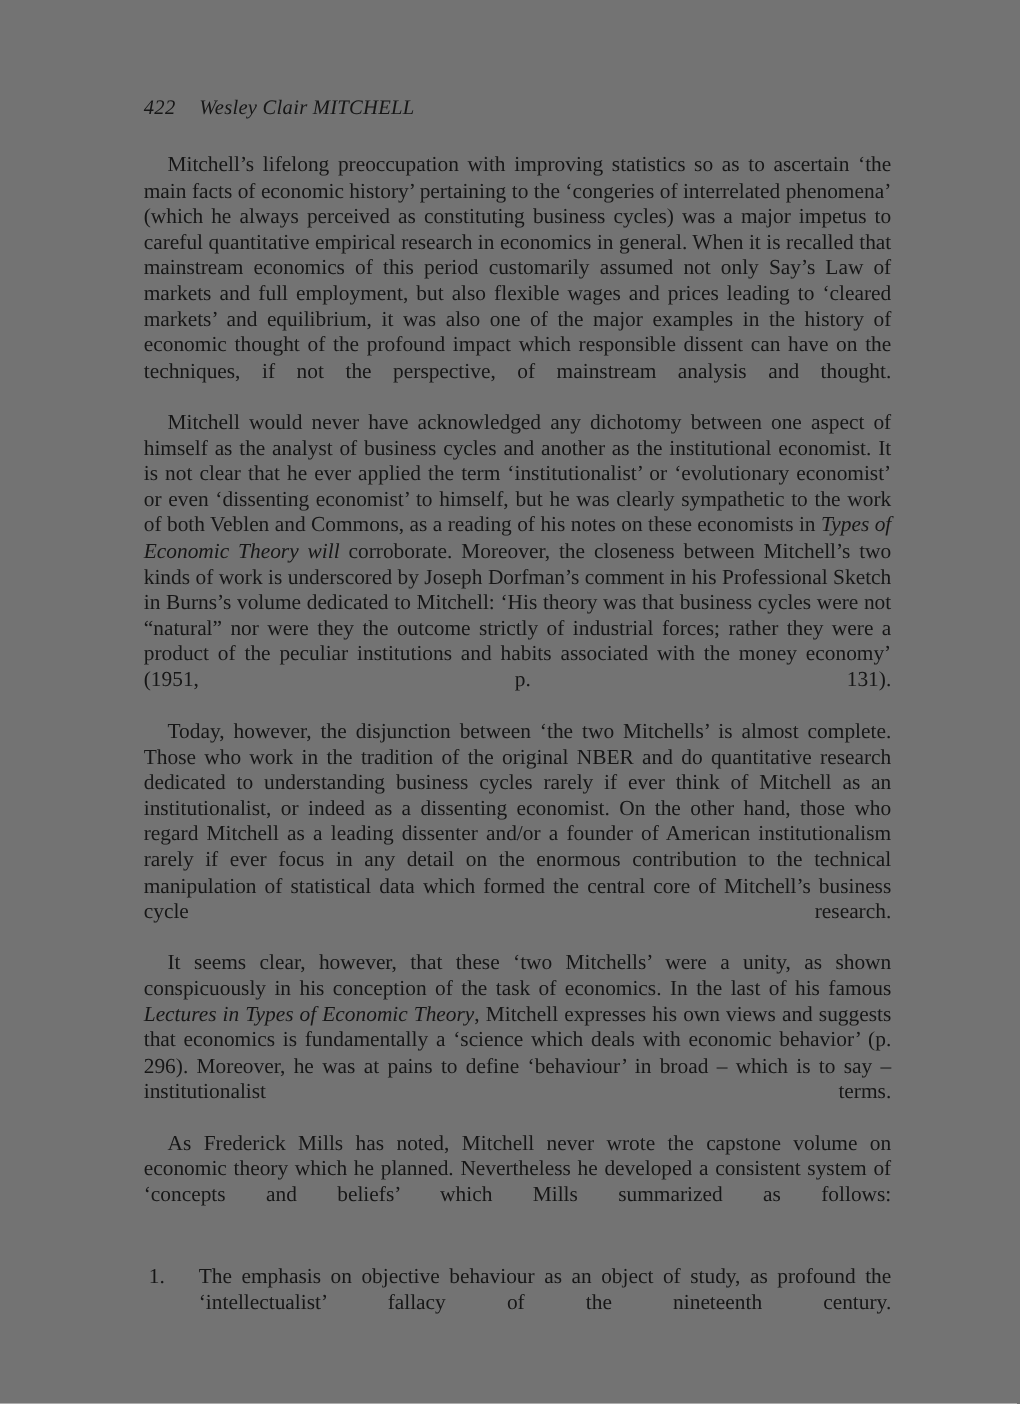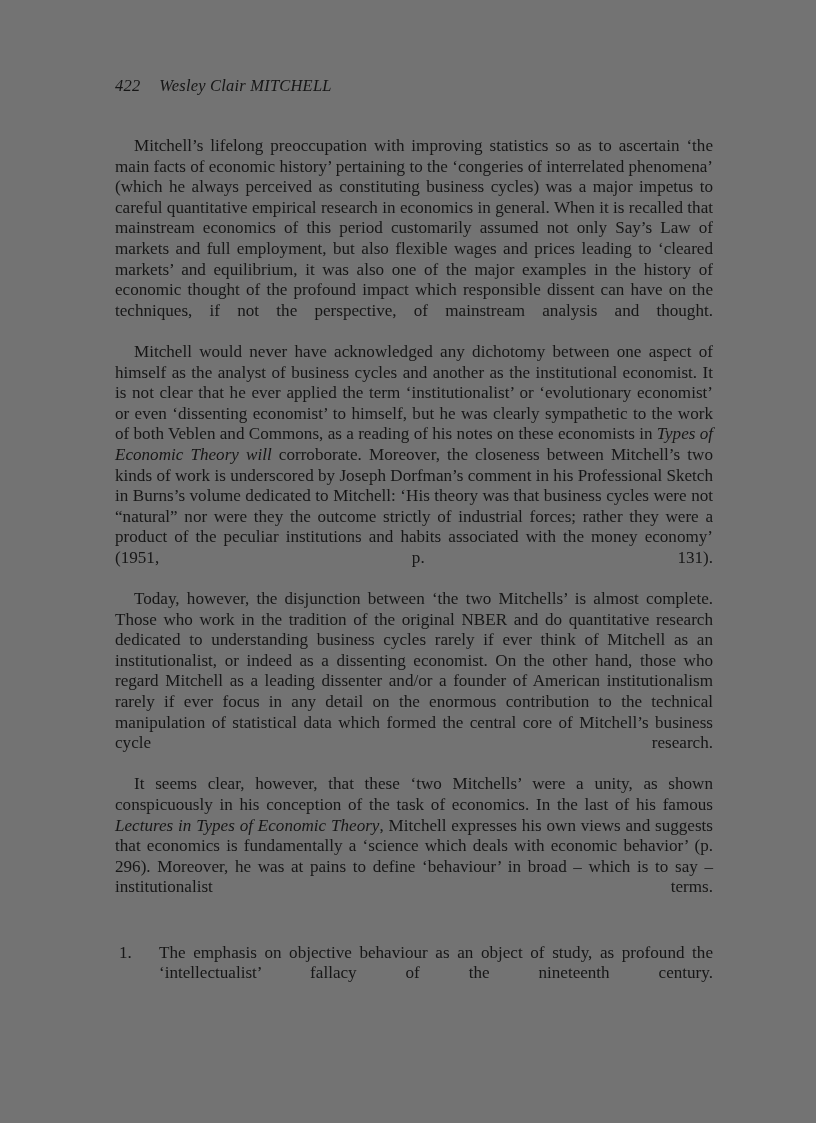--- a/index.html
+++ b/index.html
@@ -32,21 +32,21 @@
     font-size: 16.5px;
     line-height: 20px;
     letter-spacing: 0.2px;
     white-space: nowrap;
     margin-bottom: 0;
   }
   .running-head .folio {
     margin-right: 19px;
   }
   .body-copy {
-    margin-top: 40px;
+    margin-top: 26px;
   }
   p.para {
     margin: 0;
     text-align: justify;
     text-justify: inter-word;
     font-size: 17.1px;
     line-height: 20.6px;
     text-indent: 19px;
     hyphens: manual;
     -webkit-hyphens: manual;
@@ -99,20 +99,21 @@
     <div class="body-copy">
 
       <p class="para"><span>Mitchell’s lifelong preoccupation with improving statistics so as to ascertain ‘the main facts of economic history’ pertaining to the ‘congeries of interrelated phenomena’ (which he always perceived as constituting business cycles) was a major impetus to careful quantitative empirical research in economics in general. When it is recalled that mainstream economics of this period customarily assumed not only Say’s Law of markets and full employment, but also flexible wages and prices leading to ‘cleared markets’ and equilibrium, it was also one of the major examples in the history of economic thought of the profound impact which responsible dissent can have on the techniques, if not the perspective, of mainstream analysis and thought.</span></p>
 
       <p class="para"><span>Mitchell would never have acknowledged any dichotomy between one aspect of himself as the analyst of business cycles and another as the institutional economist. It is not clear that he ever applied the term ‘institutionalist’ or ‘evolutionary economist’ or even ‘dissenting economist’ to himself, but he was clearly sympathetic to the work of both Veblen and Commons, as a reading of his notes on these economists in </span><i>Types of Economic Theory will</i><span> corroborate. Moreover, the closeness between Mitchell’s two kinds of work is underscored by Joseph Dorfman’s comment in his Professional Sketch in Burns’s volume dedicated to Mitchell: ‘His theory was that business cycles were not “natural” nor were they the outcome strictly of industrial forces; rather they were a product of the peculiar institutions and habits associated with the money economy’ (1951, p. 131).</span></p>
 
       <p class="para"><span>Today, however, the disjunction between ‘the two Mitchells’ is almost complete. Those who work in the tradition of the original NBER and do quantitative research dedicated to understanding business cycles rarely if ever think of Mitchell as an institutionalist, or indeed as a dissenting economist. On the other hand, those who regard Mitchell as a leading dissenter and/or a founder of American institutionalism rarely if ever focus in any detail on the enormous contribution to the technical manipulation of statistical data which formed the central core of Mitchell’s business cycle research.</span></p>
 
       <p class="para"><span>It seems clear, however, that these ‘two Mitchells’ were a unity, as shown conspicuously in his conception of the task of economics. In the last of his famous </span><i>Lectures in Types of Economic Theory</i><span>, Mitchell expresses his own views and suggests that economics is fundamentally a ‘science which deals with economic behavior’ (p. 296). Moreover, he was at pains to define ‘behaviour’ in broad – which is to say – institutionalist terms.</span></p>
 
+      <p class="para"><span>As Frederick Mills has noted, Mitchell never wrote the capstone volume on economic theory which he planned. Nevertheless he developed a consistent system of ‘concepts and beliefs’ which Mills summarized as follows:</span></p>
 
       <ol class="numbered-list">
         <li>
           <span class="marker">1.</span>
           <span class="item-text">The emphasis on objective behaviour as an object of study, as profound the ‘intellectualist’ fallacy of the nineteenth century.</span>
         </li>
       </ol>
 
     </div>
   </div>

